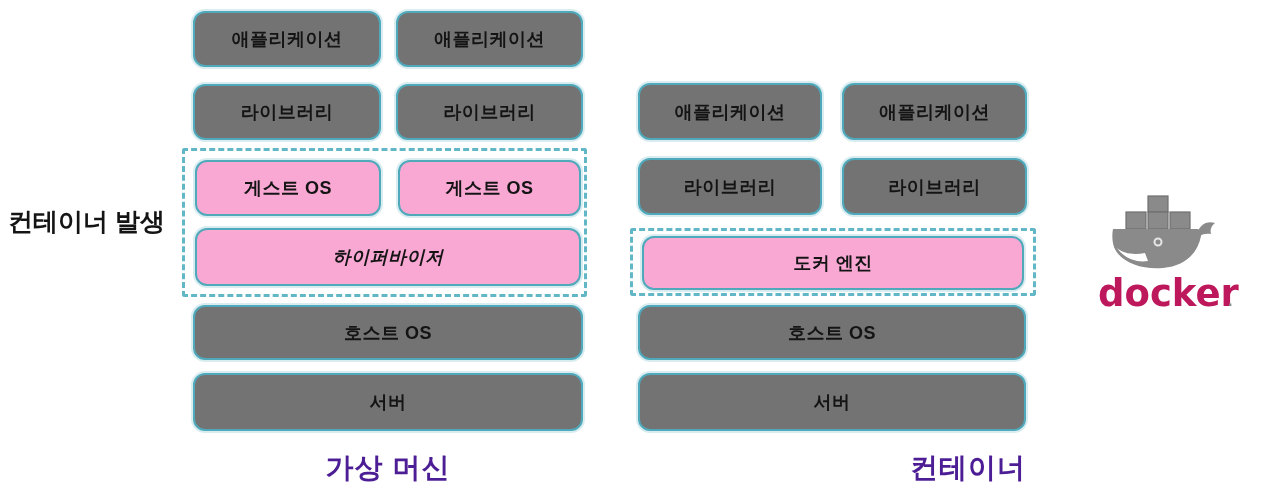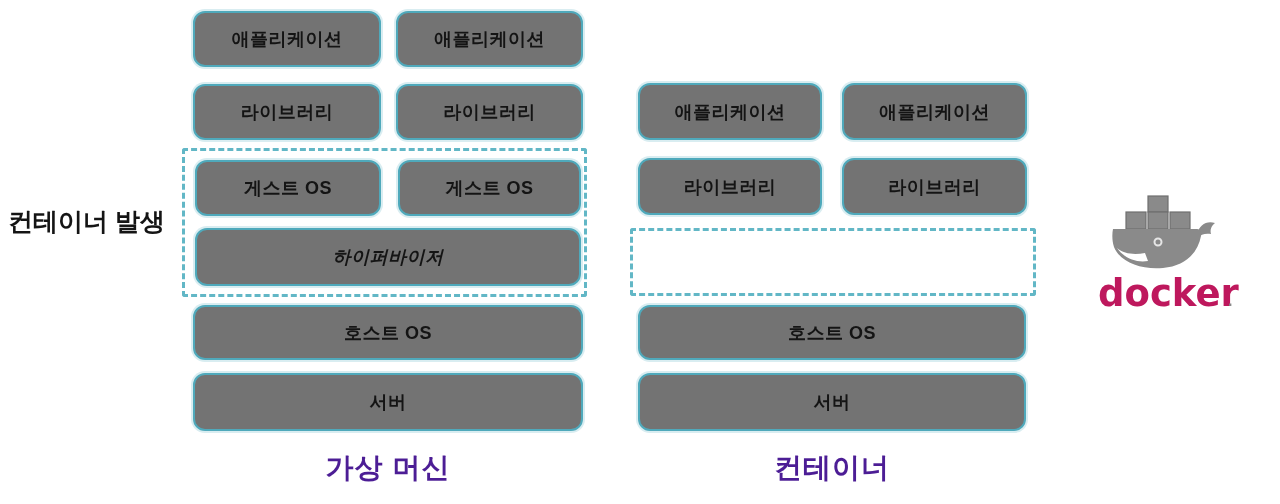--- a/index.html
+++ b/index.html
@@ -6,21 +6,21 @@
   body{font-family:"Liberation Sans","DejaVu Sans",sans-serif;}
   .canvas{position:relative;width:1280px;height:504px;background:#ffffff;overflow:hidden;}
   .box{
     position:absolute;box-sizing:border-box;background:#737373;
     border:2px solid #4fa9bb;border-radius:12px;
     box-shadow:0 0 0 2px #d9edf1;
     display:flex;align-items:center;justify-content:center;
     font-size:18px;font-weight:bold;color:#141414;letter-spacing:0.5px;
     white-space:nowrap;
   }
-  .box.gray{background:#737373;}
+  .box.gray{background:#f9a8d4;}
   .dashed{
     position:absolute;box-sizing:border-box;
     border:3px dashed #62b7c6;border-radius:3px;background:transparent;
   }
   .caption{
     position:absolute;text-align:center;font-size:28px;font-weight:bold;
     color:#4c1d95;letter-spacing:1px;
   }
   .side-label{
     position:absolute;font-size:25px;font-weight:bold;color:#141414;white-space:nowrap;
@@ -61,26 +61,27 @@
   <div class="caption" style="left:193px;top:449px;width:390px;">가상 머신</div>
 
   <div class="box" style="left:638px;top:83px;width:184px;height:57px;">애플리케이션</div>
   <div class="box" style="left:842px;top:83px;width:185px;height:57px;">애플리케이션</div>
 
   <div class="box" style="left:638px;top:158px;width:184px;height:57px;">라이브러리</div>
   <div class="box" style="left:842px;top:158px;width:185px;height:57px;">라이브러리</div>
 
   <div class="dashed" style="left:630px;top:228px;width:406px;height:68px;"></div>
 
+  <div class="box gray" style="left:642px;top:236px;width:382px;height:54px;">도커 엔진</div>
 
   <div class="box" style="left:638px;top:305px;width:388px;height:55px;">호스트 OS</div>
 
   <div class="box" style="left:638px;top:373px;width:388px;height:58px;">서버</div>
 
-  <div class="caption" style="left:638px;top:449px;width:388px;">컨테이너</div>
+  <div class="caption" style="left:638px;top:449px;width:388px;text-align:right;">컨테이너</div>
 
   <div class="logo-wrap">
     <svg viewBox="0 0 116 84" width="116" height="84" aria-hidden="true">
       <g fill="#8a8a8a" stroke="#6f6f6f" stroke-width="1.2">
         <rect x="47" y="4" width="20" height="16"></rect>
         <rect x="25" y="20" width="20" height="17"></rect>
         <rect x="47" y="20" width="20" height="17"></rect>
         <rect x="69" y="20" width="20" height="17"></rect>
       </g>
       <path fill="#8a8a8a" d="M96,42 C98,33 106,28 114,31 C110,34 109,38 110,42 C105,41 100,42 96,46 Z"></path>

